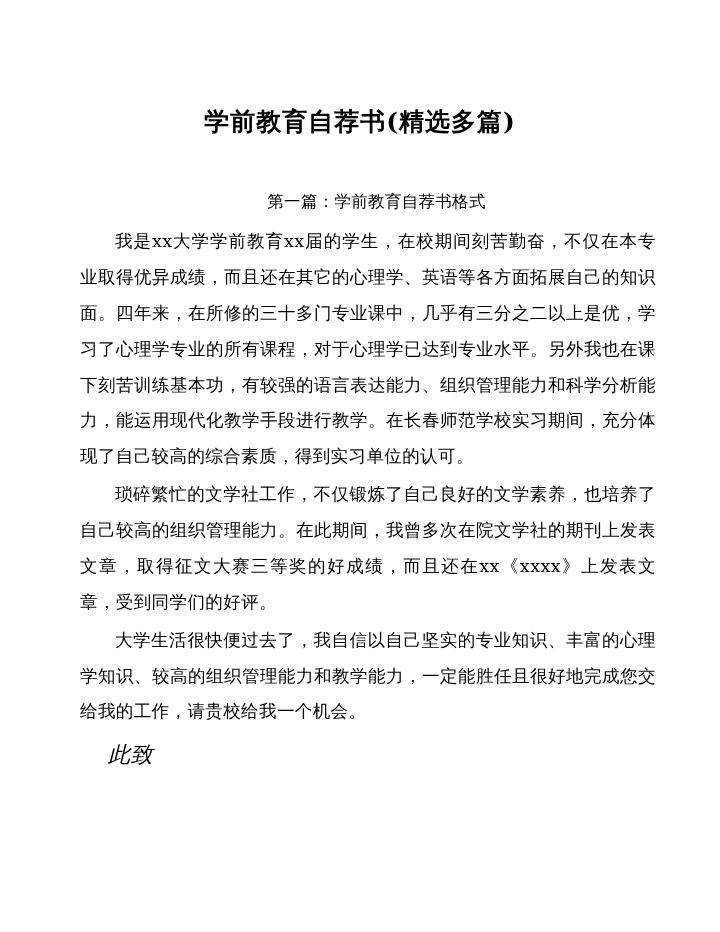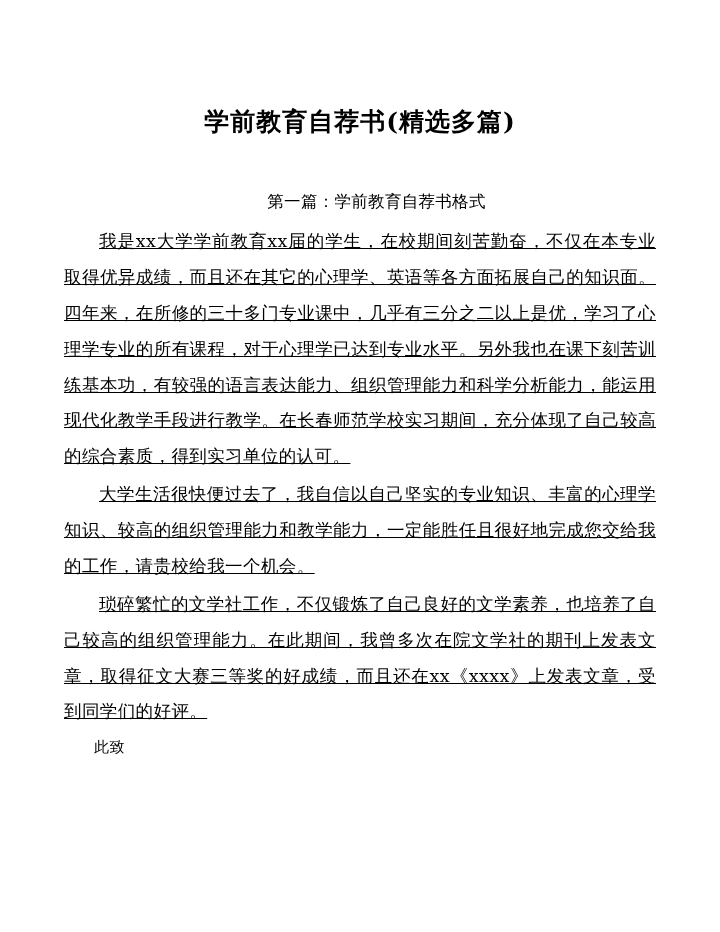--- a/index.html
+++ b/index.html
@@ -29,54 +29,54 @@
     letter-spacing: 1px;
     margin: 0 0 46px 0;
     line-height: 1.4;
     font-family: "DejaVu Serif", "Liberation Serif", serif;
   }
   .para {
     font-size: 17.5px;
     line-height: 2.05;
     text-align: justify;
     text-justify: inter-ideograph;
-    margin: 0 0 2px 0;
+    margin: 0 0 2px 16px;
     letter-spacing: 0.4px;
-    text-decoration: underline;
   }
   .indent {
     text-indent: 2em;
   }
   .sub-head {
     font-size: 16.5px;
     line-height: 2.0;
     margin: 0 0 6px 0;
     text-indent: 2em;
     letter-spacing: 0.3px;
     text-align: center;
   }
   .closing {
-    font-size: 15px;
+    font-size: 22px;
     line-height: 2.05;
     text-indent: 2em;
     margin: 0;
     letter-spacing: 0.4px;
+    font-style: italic;
   }
 </style>
 </head>
 <body>
 
 <div class="page">
 
   <h1 class="doc-title">学前教育自荐书(精选多篇)</h1>
 
   <p class="sub-head">第一篇：学前教育自荐书格式</p>
 
   <p class="para indent">我是xx大学学前教育xx届的学生，在校期间刻苦勤奋，不仅在本专业取得优异成绩，而且还在其它的心理学、英语等各方面拓展自己的知识面。四年来，在所修的三十多门专业课中，几乎有三分之二以上是优，学习了心理学专业的所有课程，对于心理学已达到专业水平。另外我也在课下刻苦训练基本功，有较强的语言表达能力、组织管理能力和科学分析能力，能运用现代化教学手段进行教学。在长春师范学校实习期间，充分体现了自己较高的综合素质，得到实习单位的认可。</p>
 
+  <p class="para indent">琐碎繁忙的文学社工作，不仅锻炼了自己良好的文学素养，也培养了自己较高的组织管理能力。在此期间，我曾多次在院文学社的期刊上发表文章，取得征文大赛三等奖的好成绩，而且还在xx《xxxx》上发表文章，受到同学们的好评。</p>
+
   <p class="para indent">大学生活很快便过去了，我自信以自己坚实的专业知识、丰富的心理学知识、较高的组织管理能力和教学能力，一定能胜任且很好地完成您交给我的工作，请贵校给我一个机会。</p>
-
-  <p class="para indent">琐碎繁忙的文学社工作，不仅锻炼了自己良好的文学素养，也培养了自己较高的组织管理能力。在此期间，我曾多次在院文学社的期刊上发表文章，取得征文大赛三等奖的好成绩，而且还在xx《xxxx》上发表文章，受到同学们的好评。</p>
 
   <p class="closing">此致</p>
 
 
 </div>
 
 </body></html>

